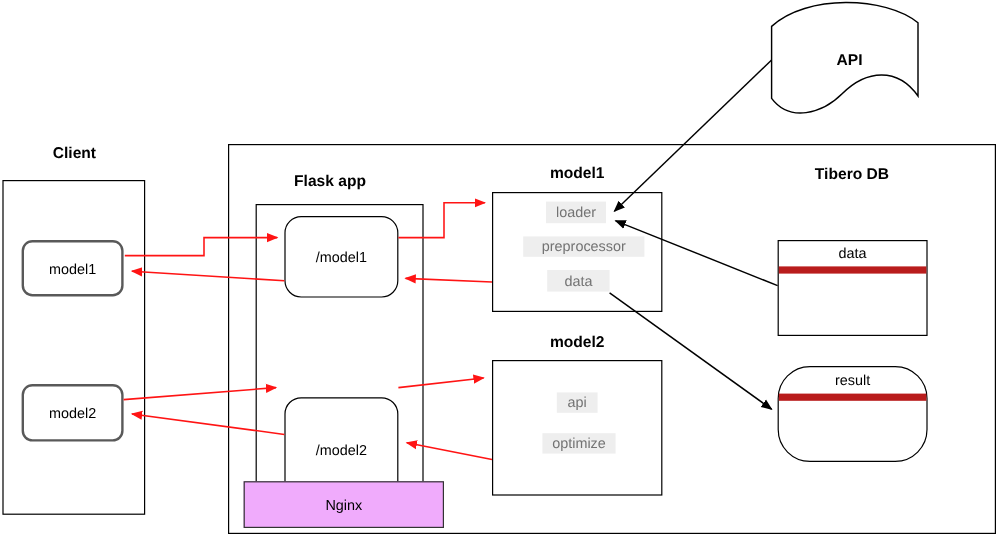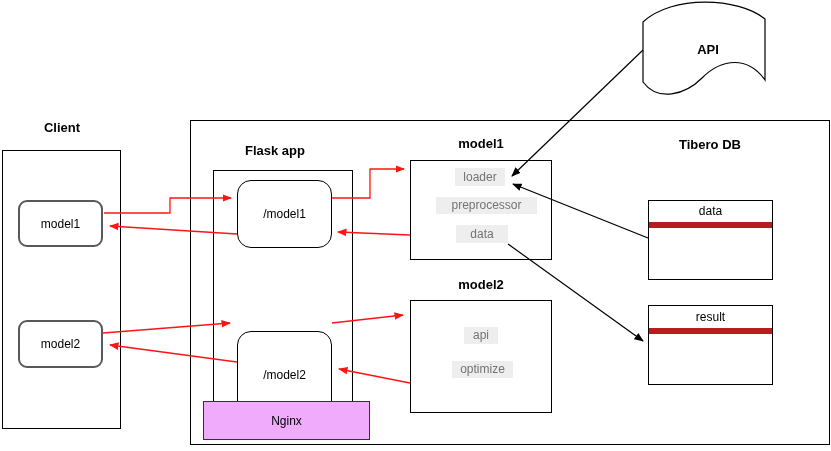--- a/index.html
+++ b/index.html
@@ -68,21 +68,21 @@
 
     <div class="abs section-title" style="left:411px;top:277px;width:140px;">model2</div>
     <div class="abs box" style="left:410px;top:300px;width:142px;height:113px;"></div>
     <div class="abs chip" style="left:464px;top:327px;width:34px;height:17px;line-height:17px;">api</div>
     <div class="abs chip" style="left:452px;top:361px;width:61px;height:17px;line-height:17px;">optimize</div>
 
     <div class="abs section-title" style="left:640px;top:137px;width:140px;">Tibero DB</div>
     <div class="abs tbl" style="left:648px;top:200px;width:125px;height:80px;">
       <div class="tbl-header" style="height:21px;line-height:21px;">data</div>
     </div>
-    <div class="abs tbl" style="left:648px;top:305px;width:125px;height:80px;">
+    <div class="abs tbl" style="left:648px;top:305px;width:125px;height:80px;border-radius:27px;">
       <div class="tbl-header" style="height:22px;line-height:22px;">result</div>
     </div>
 
     <div class="abs section-title" style="left:638px;top:42px;width:140px;">API</div>
   </div>
 
   <svg id="arrow-layer" width="831" height="451" viewBox="0 0 831 451">
     <defs>
       <marker id="mk-red" viewBox="0 0 10 10" refX="8.5" refY="5" markerWidth="10" markerHeight="10" orient="auto" markerUnits="userSpaceOnUse">
         <path d="M0,1.2 L9.5,5 L0,8.8 Z" fill="#ff1414"></path>

